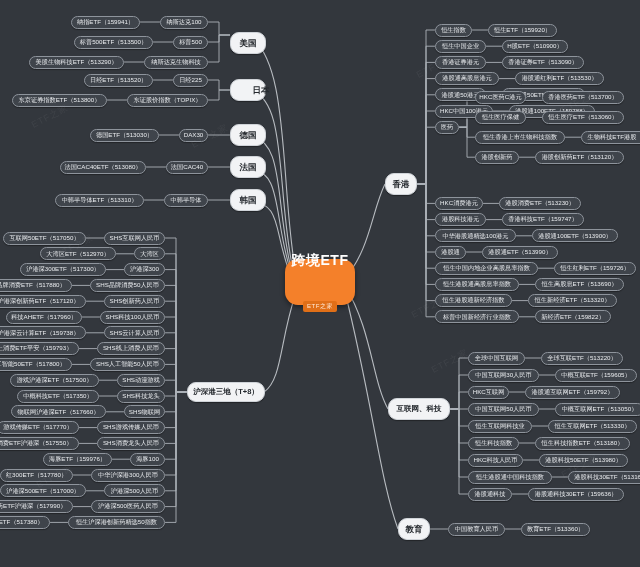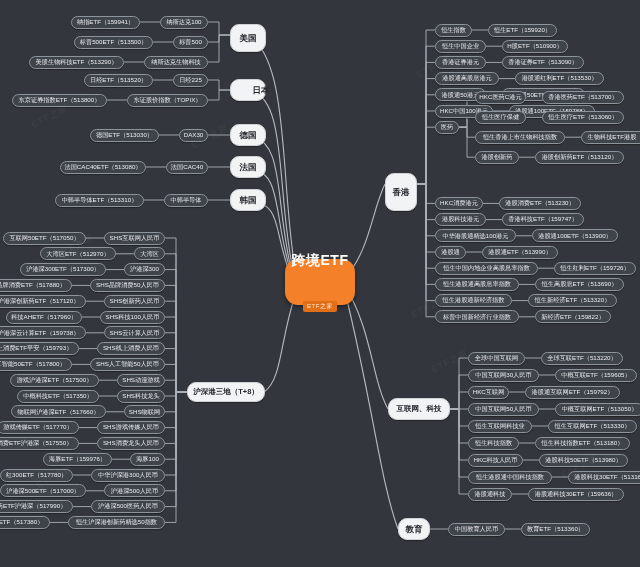--- a/index.html
+++ b/index.html
@@ -203,21 +203,21 @@
         <path d="M505 529 H513 V529 H521"></path>
       </g>
   </svg>
 
   <div class="root" style="left:285px;top:259px;width:70px;height:46px;">
     <span class="title">跨境ETF</span>
     <span class="sub">ETF之家</span>
   </div>
 
   <div id="nodes">
-      <div class="node branch" style="left: 230px; top: 24px; width: 36px; height: 28px;">美国</div>
+      <div class="node branch" style="left: 230px; top: 32px; width: 36px; height: 22px;">美国</div>
       <div class="node pill" style="left: 160px; top: 15.5px; width: 48px; height: 13px;">纳斯达克100</div>
       <div class="node pill" style="left: 71px; top: 15.5px; width: 69px; height: 13px;">纳指ETF（159941）</div>
       <div class="node pill" style="left: 173px; top: 35.5px; width: 35px; height: 13px;">标普500</div>
       <div class="node pill" style="left: 74px; top: 35.5px; width: 79px; height: 13px;">标普500ETF（513500）</div>
       <div class="node pill" style="left: 144px; top: 55.5px; width: 64px; height: 13px;">纳斯达克生物科技</div>
       <div class="node pill" style="left: 29px; top: 55.5px; width: 95px; height: 13px;">美股生物科技ETF（513290）</div>
       <div class="node branch" style="left: 230px; top: 79px; width: 36px; height: 22px; padding-left: 26px;">日本</div>
       <div class="node pill" style="left: 173px; top: 73.5px; width: 35px; height: 13px;">日经225</div>
       <div class="node pill" style="left: 84px; top: 73.5px; width: 69px; height: 13px;">日经ETF（513520）</div>
       <div class="node pill" style="left: 127px; top: 93.5px; width: 81px; height: 13px;">东证股价指数（TOPIX）</div>
@@ -263,21 +263,21 @@
       <div class="node pill" style="left: 130px; top: 452.7px; width: 35px; height: 13px;">海豚100</div>
       <div class="node pill" style="left: 43px; top: 452.7px; width: 69px; height: 13px;">海豚ETF（159976）</div>
       <div class="node pill" style="left: 91px; top: 468.5px; width: 74px; height: 13px;">中华沪深港300人民币</div>
       <div class="node pill" style="left: 0px; top: 468.5px; width: 73px; height: 13px;">红300ETF（517780）</div>
       <div class="node pill" style="left: 104px; top: 484.3px; width: 61px; height: 13px;">沪港深500人民币</div>
       <div class="node pill" style="left: 0px; top: 484.3px; width: 86px; height: 13px;">沪港深500ETF（517000）</div>
       <div class="node pill" style="left: 91px; top: 500.1px; width: 74px; height: 13px;">沪港深500医药人民币</div>
       <div class="node pill" style="left: -16px; top: 500.1px; width: 89px; height: 13px;">医药ETF沪港深（517990）</div>
       <div class="node pill" style="left: 68px; top: 515.9px; width: 97px; height: 13px;">恒生沪深港创新药精选50指数</div>
       <div class="node pill" style="left: -45px; top: 515.9px; width: 95px; height: 13px;">创新药沪港深ETF（517380）</div>
-      <div class="node branch" style="left: 385px; top: 173px; width: 32px; height: 38px; font-size: 8.5px;">香港</div>
+      <div class="node branch" style="left: 385px; top: 173px; width: 32px; height: 22px; font-size: 8.5px;">香港</div>
       <div class="node pill" style="left: 435px; top: 23.5px; width: 37px; height: 13px;">恒生指数</div>
       <div class="node pill" style="left: 488px; top: 23.5px; width: 69px; height: 13px;">恒生ETF（159920）</div>
       <div class="node pill" style="left: 435px; top: 39.7px; width: 51px; height: 13px;">恒生中国企业</div>
       <div class="node pill" style="left: 502px; top: 39.7px; width: 66px; height: 13px;">H股ETF（510900）</div>
       <div class="node pill" style="left: 435px; top: 55.9px; width: 51px; height: 13px;">香港证券港元</div>
       <div class="node pill" style="left: 502px; top: 55.9px; width: 82px; height: 13px;">香港证券ETF（513090）</div>
       <div class="node pill" style="left: 435px; top: 72.1px; width: 64px; height: 13px;">港股通高股息港元</div>
       <div class="node pill" style="left: 515px; top: 72.1px; width: 89px; height: 13px;">港股通红利ETF（513530）</div>
       <div class="node pill" style="left: 435px; top: 88.3px; width: 51px; height: 13px;">港股通50港元</div>
       <div class="node pill" style="left: 502px; top: 88.3px; width: 83px; height: 13px;">港股通50ETF（513550）</div>

